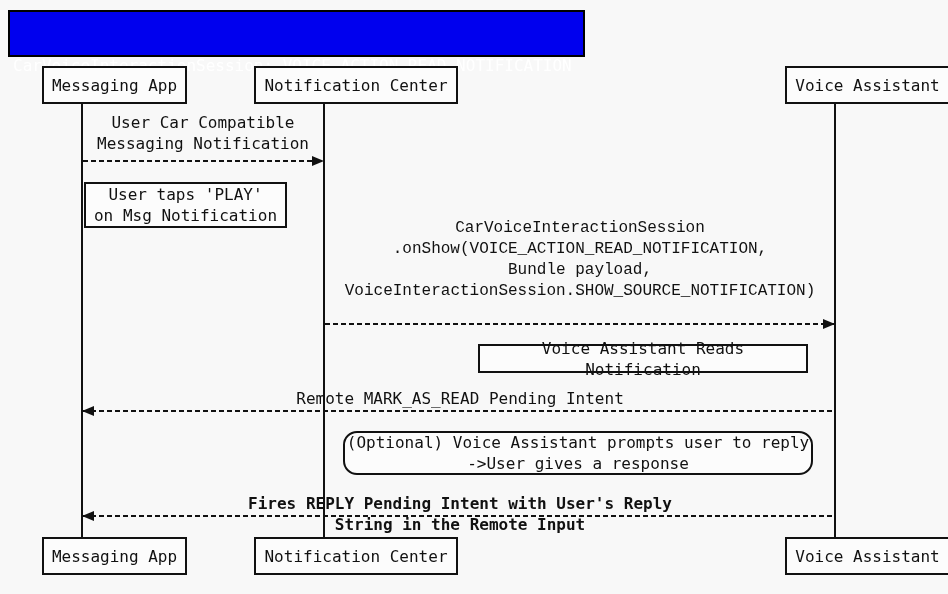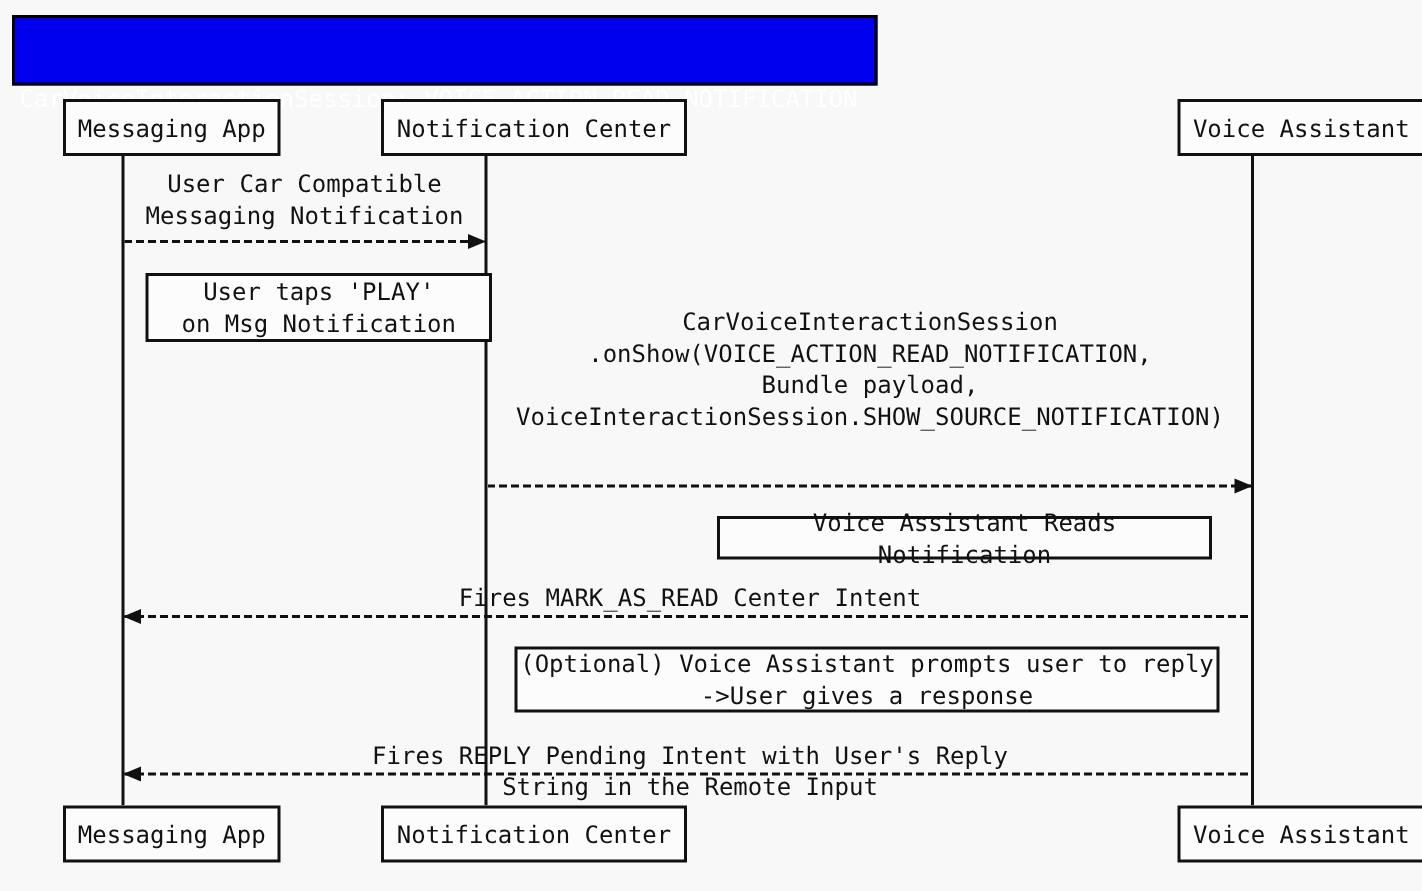--- a/index.html
+++ b/index.html
@@ -102,48 +102,48 @@
   <div class="actor" style="left:753px; top:66px; width:165px;">
     <span>Voice Assistant</span>
   </div>
 
   <div class="msg-label" style="left:203px; top:112px;">User Car Compatible
 Messaging Notification</div>
   <div class="arrow" style="left:83px; top:160px; width:240px;">
     <span class="head right"></span>
   </div>
 
-  <div class="note" style="left:97px; top:182px; width:231px; height:46px;">
+  <div class="note" style="left:84px; top:182px; width:203px; height:46px;">
     <span>User taps 'PLAY'
 on Msg Notification</span>
   </div>
 
-  <div class="msg-label" style="left:580px; top:204px;">CarVoiceInteractionSession
+  <div class="msg-label" style="left:580px; top:218px;font-family:Liberation Mono, monospace;">CarVoiceInteractionSession
 .onShow(VOICE_ACTION_READ_NOTIFICATION,
 Bundle payload,
 VoiceInteractionSession.SHOW_SOURCE_NOTIFICATION)</div>
   <div class="arrow" style="left:325px; top:323px; width:509px;">
     <span class="head right"></span>
   </div>
 
   <div class="note" style="left:478px; top:344px; width:330px; height:29px;">
     <span>Voice Assistant Reads Notification</span>
   </div>
 
-  <div class="msg-label" style="left:460px; top:388px;">Fires MARK_AS_READ Center Intent</div>
+  <div class="msg-label" style="left:460px; top:388px;">Remote MARK_AS_READ Pending Intent</div>
   <div class="arrow" style="left:83px; top:410px; width:751px;">
     <span class="head left"></span>
   </div>
 
-  <div class="note" style="left:343px; top:431px; width:470px; height:44px;">
+  <div class="note" style="left:343px; top:431px; width:470px; height:44px;border-radius:14px;">
     <span>(Optional) Voice Assistant prompts user to reply
 -&gt;User gives a response</span>
   </div>
 
-  <div class="msg-label" style="left:460px; top:493px;">Fires REPLY Pending Intent with User's Reply String in the Remote Input</div>
+  <div class="msg-label" style="left:460px; top:493px;font-weight:bold;">Fires REPLY Pending Intent with User's Reply String in the Remote Input</div>
   <div class="arrow" style="left:83px; top:515px; width:751px;">
     <span class="head left"></span>
   </div>
 
   <div class="actor" style="left:10px; top:537px; width:145px;">
     <span>Messaging App</span>
   </div>
   <div class="actor" style="left:222px; top:537px; width:204px;">
     <span>Notification Center</span>
   </div>

